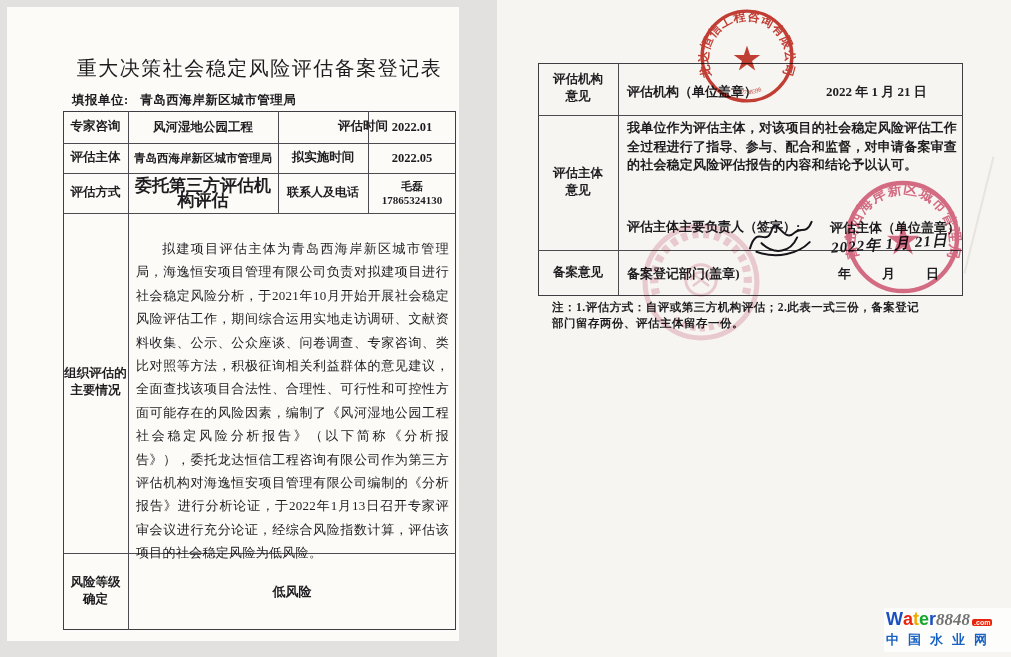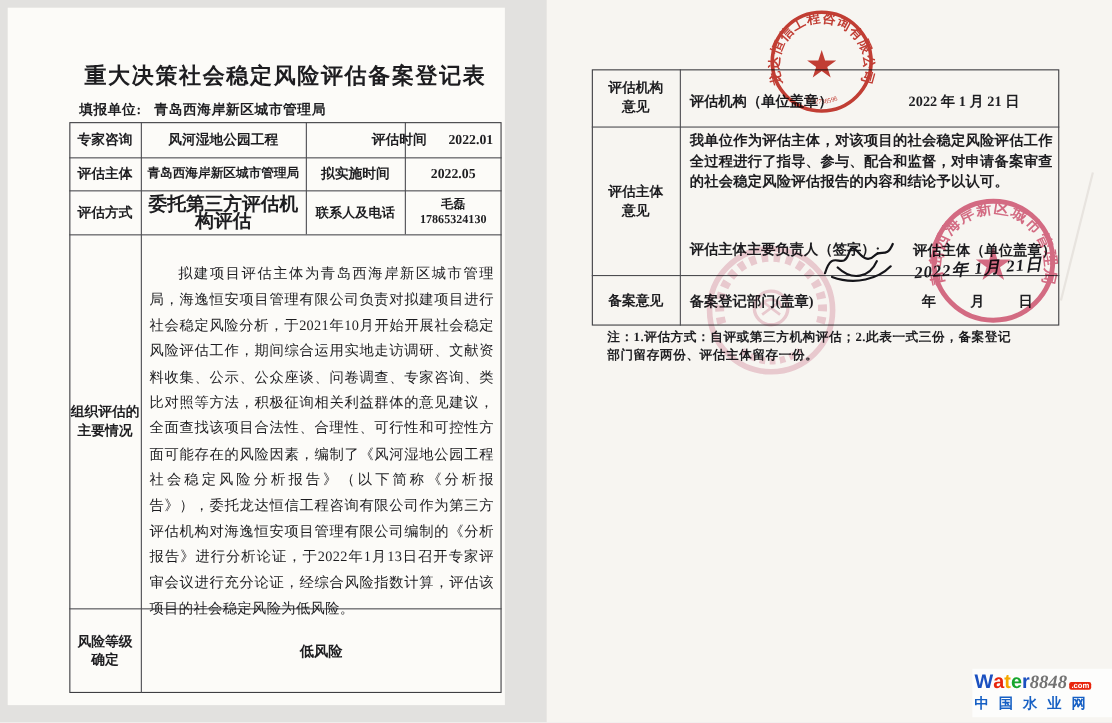--- a/index.html
+++ b/index.html
@@ -4,27 +4,27 @@
 <style>
   html,body{margin:0;padding:0;}
   #screen{position:relative;width:1011px;height:657px;background:#e2e1df;overflow:hidden;
           font-family:"Liberation Serif",serif;color:#1d1d20;}
   .page{position:absolute;}
   #page-left{left:7px;top:7px;width:452px;height:634px;background:#fcfbf8;}
   #page-right{left:497px;top:0;width:514px;height:657px;background:#f7f5f1;}
   .abs{position:absolute;}
   .cell{position:absolute;display:flex;align-items:center;justify-content:center;
         text-align:center;white-space:pre-line;}
-  .lbl{font-family:Liberation Sans, sans-serif;font-weight:bold;font-size:12.5px;line-height:17px;}
+  .lbl{font-family:Liberation Mono, monospace;font-weight:bold;font-size:12.5px;line-height:17px;}
   .val{font-weight:bold;font-size:12.5px;line-height:15px;}
   .tbl{position:absolute;border:1.4px solid #3e3e42;box-sizing:border-box;}
   .hline{position:absolute;height:1px;background:#4c4c50;}
   .vline{position:absolute;width:1px;background:#4c4c50;}
   #form-title{left:63px;top:55px;width:393px;text-align:center;font-size:20px;
-              font-weight:bold;letter-spacing:1.5px;}
+              font-weight:normal;letter-spacing:1.5px;}
   #filler-line{left:72px;top:92px;font-size:12.5px;font-weight:bold;letter-spacing:.5px;}
   #org-paragraph{left:136px;top:237px;width:313px;font-size:13px;line-height:23.4px;
                  text-align:justify;text-indent:2em;letter-spacing:.3px;}
   .r-caption{position:absolute;font-weight:bold;font-size:13px;}
   #subject-statement{left:627px;top:119px;width:330px;font-size:13px;line-height:18.6px;
                      text-align:justify;font-weight:bold;letter-spacing:.2px;}
   #form-note{left:552px;top:300px;width:412px;font-size:11.5px;font-weight:bold;
              line-height:15.5px;white-space:pre-line;letter-spacing:.5px;}
   .stamp{position:absolute;mix-blend-mode:multiply;}
   #handwritten-date{left:831px;top:234px;width:140px;font-size:15px;font-weight:bold;
@@ -62,21 +62,21 @@
   <div class="hline" style="left:63px;top:173px;width:393px;"></div>
   <div class="hline" style="left:63px;top:213px;width:393px;"></div>
   <div class="hline" style="left:63px;top:553px;width:393px;"></div>
   <div class="vline" style="left:128px;top:111px;height:519px;"></div>
   <div class="vline" style="left:278px;top:111px;height:102px;"></div>
   <div class="vline" style="left:368px;top:111px;height:102px;"></div>
 
   <div class="cell lbl" style="left:63px;top:111px;width:65px;height:32px;">专家咨询</div>
   <div class="cell val" style="left:128px;top:111px;width:150px;height:32px;">风河湿地公园工程</div>
   <div class="cell lbl" style="left:278px;top:111px;width:90px;height:32px;padding-left:40px;">评估时间</div>
-  <div class="cell val" style="left:368px;top:111px;width:88px;height:32px;padding-left:16px;">2022.01</div>
+  <div class="cell val" style="left:368px;top:111px;width:88px;height:32px;">2022.01</div>
 
   <div class="cell lbl" style="left:63px;top:143px;width:65px;height:30px;">评估主体</div>
   <div class="cell val" style="left:128px;top:143px;width:150px;height:30px;font-size:11.5px;">青岛西海岸新区城市管理局</div>
   <div class="cell lbl" style="left:278px;top:143px;width:90px;height:30px;">拟实施时间</div>
   <div class="cell val" style="left:368px;top:143px;width:88px;height:30px;">2022.05</div>
 
   <div class="cell lbl" style="left:63px;top:173px;width:65px;height:40px;">评估方式</div>
   <div class="cell val" style="left:128px;top:173px;width:150px;height:40px;font-size:17px;">委托第三方评估机构评估</div>
   <div class="cell lbl" style="left:278px;top:173px;width:90px;height:40px;font-size:12px;">联系人及电话</div>
   <div class="cell val" style="left:368px;top:173px;width:88px;height:40px;font-size:11px;line-height:14px;">毛磊

